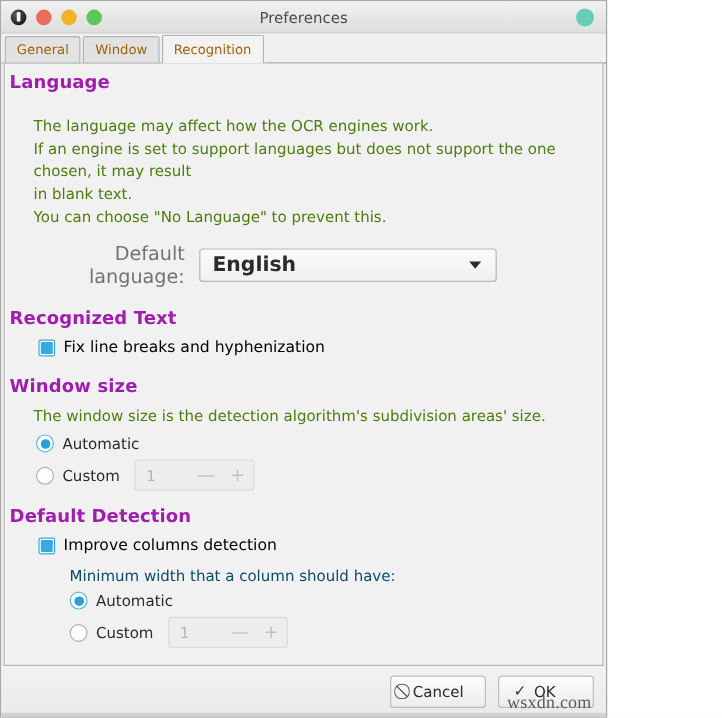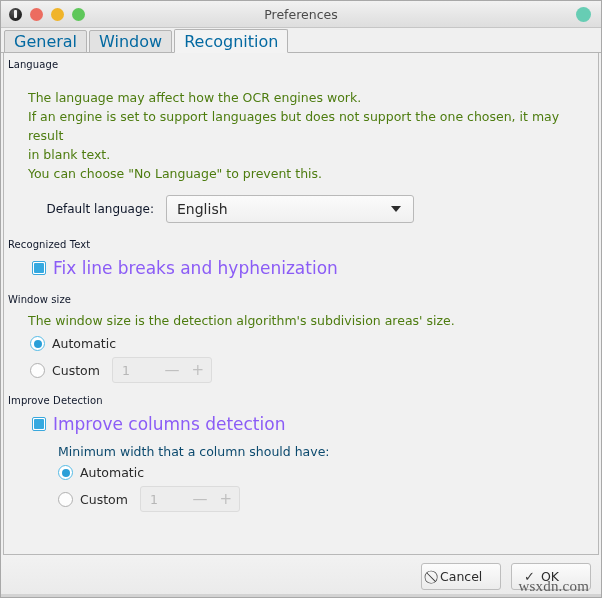--- a/index.html
+++ b/index.html
@@ -10,21 +10,21 @@
   body {
     width: 602px;
     height: 598px;
     overflow: hidden;
     font-family: "DejaVu Sans", "Liberation Sans", sans-serif;
     -webkit-font-smoothing: antialiased;
   }
 
   .window {
     position: relative;
-    width: 602px;
+    width: 506px;
     height: 598px;
     box-sizing: border-box;
     background: #f0f0f0;
     border: 1px solid #a8a8a8;
     display: flex;
     flex-direction: column;
     overflow: hidden;
   }
 
   
@@ -101,22 +101,22 @@
     left: 0; right: 0; bottom: 0;
     height: 1px;
     background: #b4b4b4;
   }
   .tab {
     position: relative;
     z-index: 2;
     height: 23px;
     line-height: 22px;
     padding: 0 9px;
-    font-size: 16px;
-    color: #0369a1;
+    font-size: 11px;
+    color: #a16207;
     border: 1px solid #b4b4b4;
     border-bottom: 1px solid #b4b4b4;
     background: #e2e2e2;
     margin-right: 2px;
     border-radius: 2px 2px 0 0;
     box-sizing: border-box;
     cursor: default;
     white-space: nowrap;
   }
   .tab.active {
@@ -139,23 +139,23 @@
     background: #f1f1f1;
     border: 1px solid #b8b8b8;
     border-top: none;
     box-sizing: border-box;
     padding: 6px 10px 6px 4px;
     overflow: hidden;
     position: relative;
   }
 
   .section-title {
-    font-size: 10px;
-    font-weight: normal;
-    color: #0f172a;
+    font-size: 15px;
+    font-weight: bold;
+    color: #a21caf;
     margin: 0 0 2px 0;
     letter-spacing: 0.1px;
   }
 
   .para {
     font-size: 12.5px;
     color: #4d7c0f;
     line-height: 19px;
     margin: 0;
     padding-left: 20px;
@@ -166,40 +166,41 @@
   .spacer-4 { height: 4px; }
 
   
   .combo-row {
     display: flex;
     align-items: center;
     padding-left: 20px;
     margin-top: 12px;
   }
   .combo-label {
-    font-size: 12px;
-    color: #0f172a;
+    font-size: 16px;
+    color: #737373;
     width: 138px;
     text-align: right;
     padding-right: 12px;
     box-sizing: border-box;
   }
   .combo {
     width: 248px;
     height: 28px;
     box-sizing: border-box;
     background: linear-gradient(to bottom, #fbfbfb, #f0f0f0);
     border: 1px solid #b9b9b9;
     border-radius: 3px;
     display: flex;
     align-items: center;
     padding: 0 8px 0 10px;
-    font-size: 14px;
+    font-size: 17px;
     color: #2b2b2b;
     cursor: default;
+    font-weight: bold;
   }
   .combo-value { flex: 1; }
   .caret {
     width: 0; height: 0;
     border-left: 5px solid transparent;
     border-right: 5px solid transparent;
     border-top: 6px solid #2d2d2d;
     margin-right: 4px;
   }
 
@@ -221,21 +222,21 @@
     flex: 0 0 auto;
     cursor: default;
   }
   .checkbox.checked::after {
     content: "";
     position: absolute;
     left: 1px; top: 1px; right: 1px; bottom: 1px;
     background: #35a9e0;
     border-radius: 1px;
   }
-  .check-label { font-size: 17px; color: #8b5cf6; }
+  .check-label { font-size: 13px; color: #000000; }
 
   
   .radio-row {
     display: flex;
     align-items: center;
     padding-left: 22px;
     margin-top: 6px;
   }
   .radio {
     width: 15px; height: 15px;
@@ -410,21 +411,21 @@
       <span class="radio-label">Custom</span>
       <span class="spin">
         <span class="spin-value">1</span>
         <span class="spin-btn">—</span>
         <span class="spin-btn">+</span>
       </span>
     </div>
 
     <div class="spacer-12"></div>
 
-    <div class="section-title">Improve Detection</div>
+    <div class="section-title">Default Detection</div>
 
     <div class="check-row">
       <span class="checkbox checked"></span>
       <span class="check-label">Improve columns detection</span>
     </div>
 
     <div class="sub-label">Minimum width that a column should have:</div>
 
     <div class="radio-row indent-sub-radio">
       <span class="radio selected"></span>

